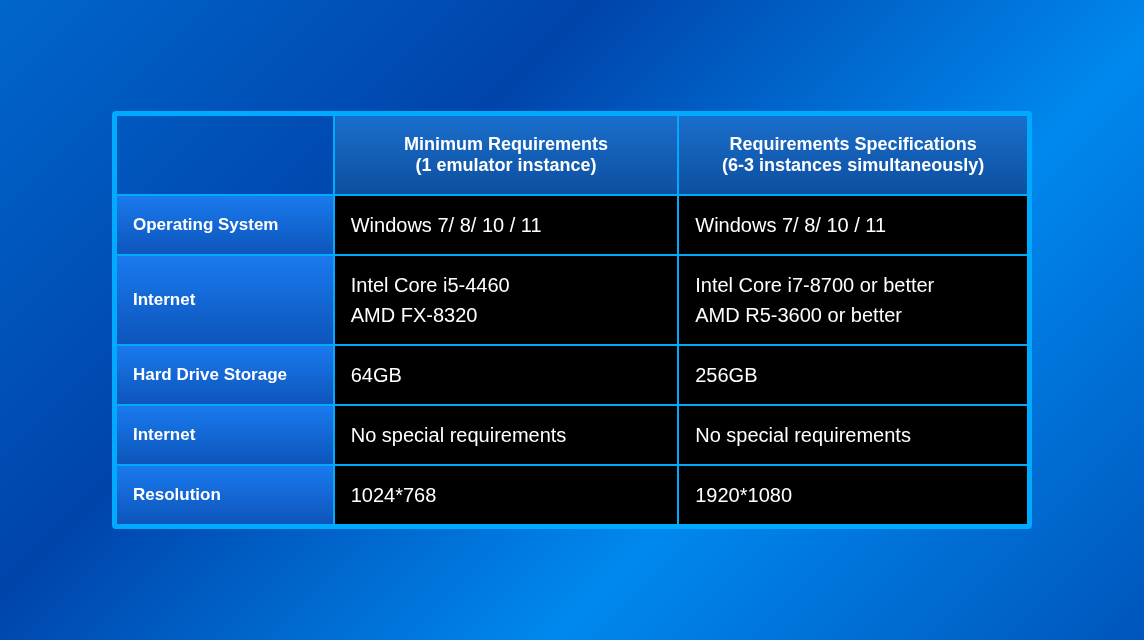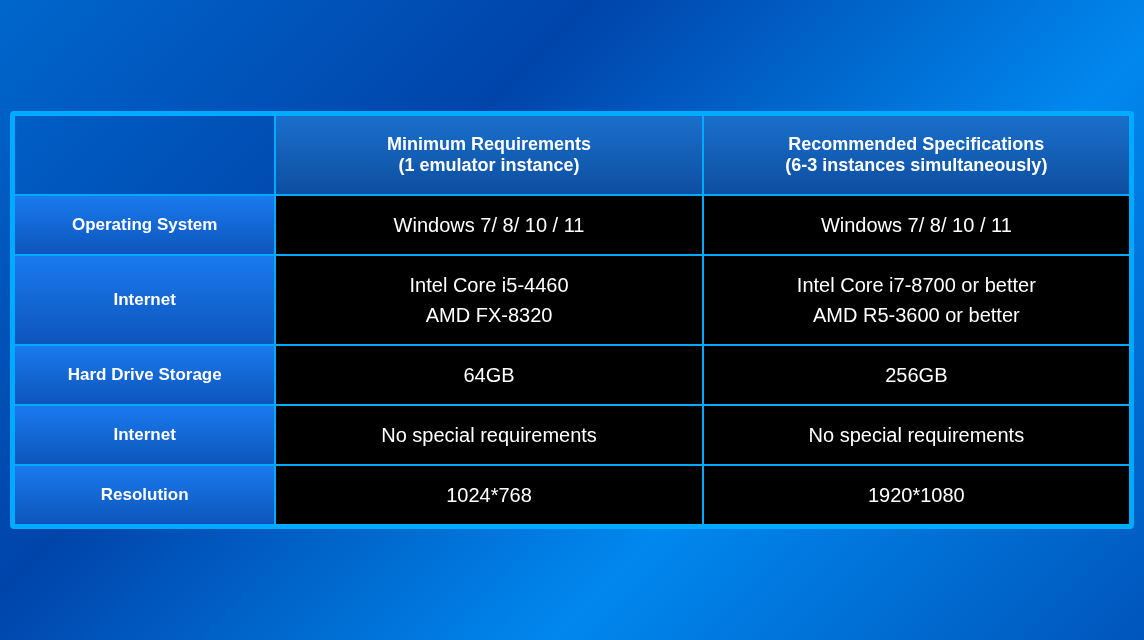--- a/index.html
+++ b/index.html
@@ -13,21 +13,21 @@
       height: 640px;
       background: linear-gradient(135deg, #0066cc, #0044aa, #0088ee, #0055bb);
       display: flex;
       align-items: center;
       justify-content: center;
       font-family: Arial, sans-serif;
       overflow: hidden;
     }
 
     .table-wrapper {
-      width: 1124px;
+      width: 920px;
       border: 3px solid #00aaff;
       border-radius: 4px;
       overflow: hidden;
     }
 
     table {
       width: 100%;
       border-collapse: collapse;
     }
 
@@ -46,21 +46,20 @@
       border: 2px solid #00aaff;
     }
 
     tbody tr {
       border-bottom: 2px solid #00aaff;
     }
 
     tbody tr td {
       border: 2px solid #00aaff;
       padding: 14px 16px;
-      text-align: center;
       vertical-align: middle;
     }
 
     tbody tr td:first-child {
       background: linear-gradient(180deg, #1a7aee 0%, #0d55bb 100%);
       color: #ffffff;
       font-weight: bold;
       font-size: 17px;
       width: 260px;
     }
@@ -85,21 +84,21 @@
 <div class="table-wrapper">
   <table>
     <thead>
       <tr>
         <th></th>
         <th class="col-min">
           <span>Minimum Requirements</span><br>
           <span>(1 emulator instance)</span>
         </th>
         <th class="col-rec">
-          <span>Recommended Specifications</span><br>
+          <span>Requirements Specifications</span><br>
           <span>(6-3 instances simultaneously)</span>
         </th>
       </tr>
     </thead>
     <tbody id="table-body">
     <tr>
           <td>Operating System</td>
           <td>Windows 7/ 8/ 10 / 11</td>
           <td>Windows 7/ 8/ 10 / 11</td>
         </tr>

